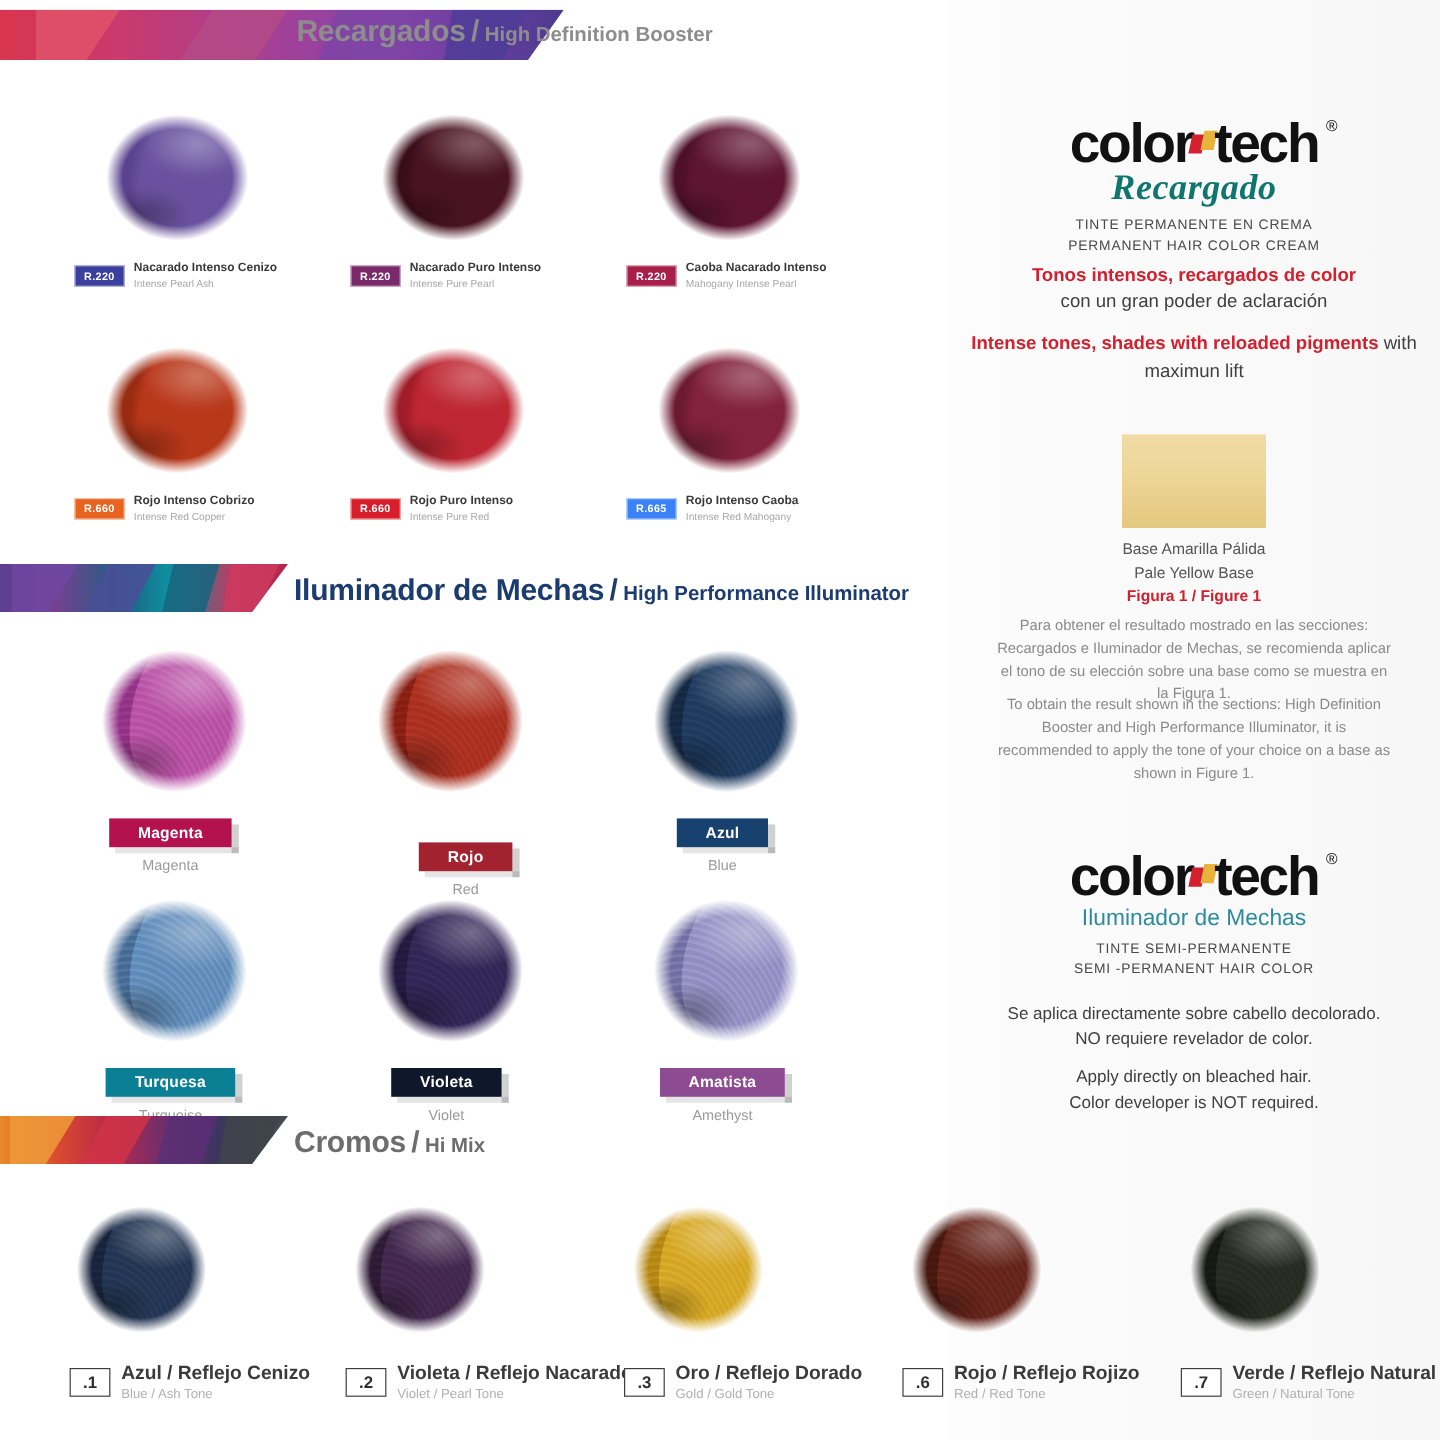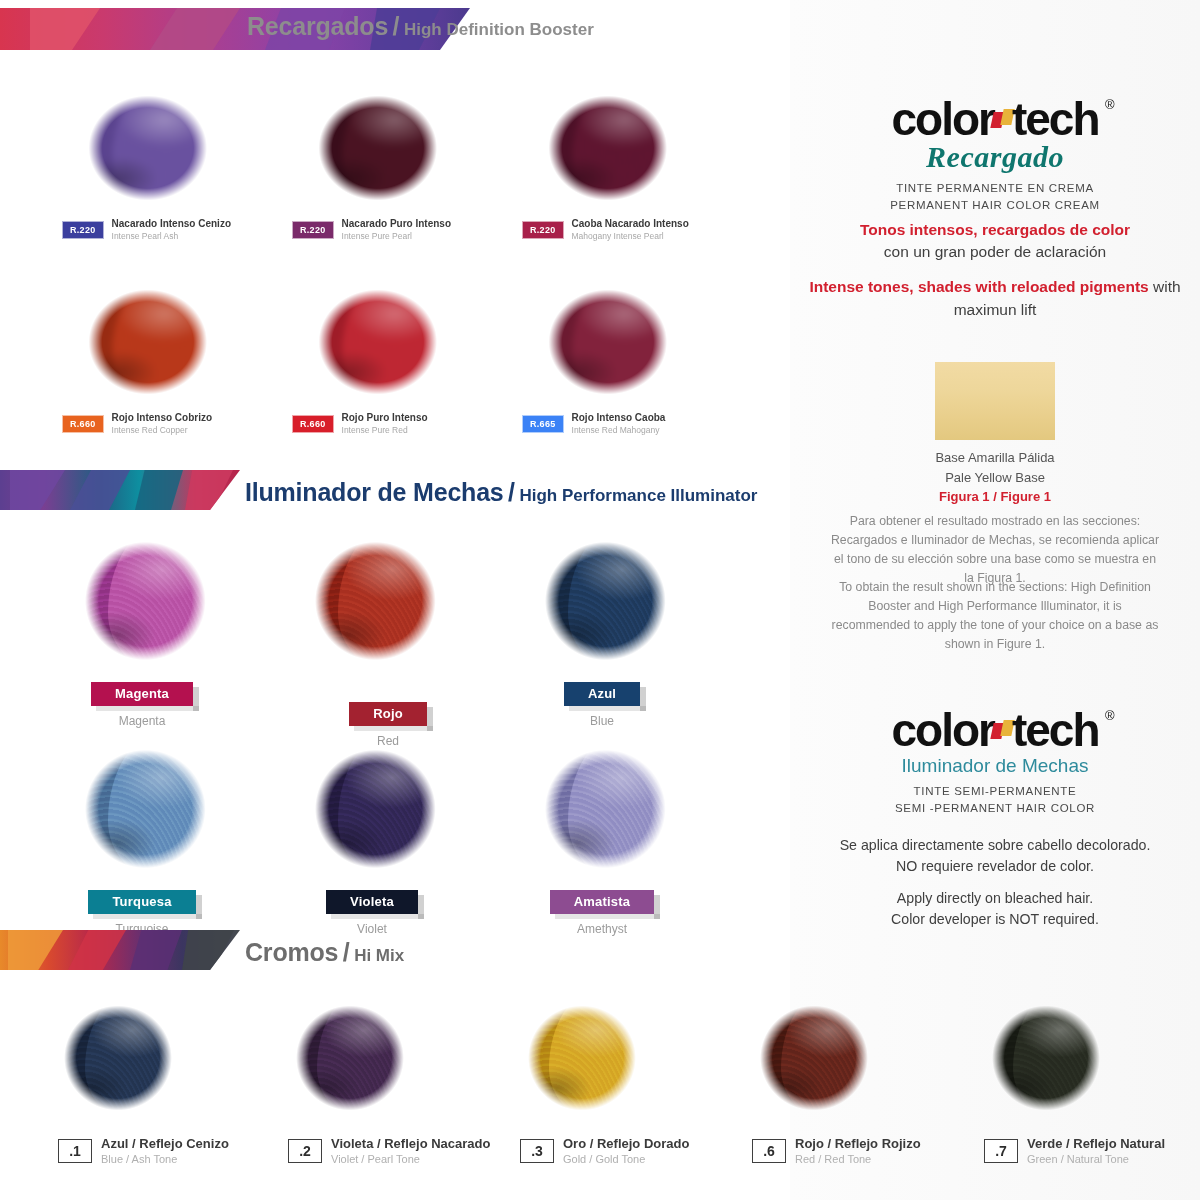--- a/index.html
+++ b/index.html
@@ -82,21 +82,21 @@
 
   
   .cromo-row { position:absolute; display:flex; align-items:center; gap:9px; }
   .num-box {
     position:relative; width:34px; height:24px; border:1.6px solid #3f3f3f;
     background:#fff; color:#2e2e2e; font-weight:bold; font-size:14px;
     display:flex; align-items:center; justify-content:center;
   }
   .num-box::after{ content:""; position:absolute; left:4px; top:4px; right:-4px; bottom:-4px;
     background:#bdbdbd; z-index:-1; }
-  .cromo-text .l1 { display:block; font-size:13px; font-weight:bold; color:#3a3a3a; }
+  .cromo-text .l1 { display:block; font-size:16px; font-weight:bold; color:#3a3a3a; }
   .cromo-text .l2 { display:block; font-size:11px; color:#b0b0b0; margin-top:2px; }
 
   
   .logo-block { position:absolute; width:410px; left:790px; text-align:center; }
   .logo-word { font-size:46px; font-weight:bold; letter-spacing:-2px; color:#111;
                line-height:1; display:inline-block; position:relative; }
   .logo-word sup { font-size:13px; font-weight:normal; position:absolute; top:2px; right:-14px; }
   .logo-diamond { display:inline-block; width:22px; height:22px; position:relative;
                   vertical-align:4px; margin:0 -2px; }
   .logo-diamond i { position:absolute; width:11px; height:16px; transform:skewX(-12deg); }

